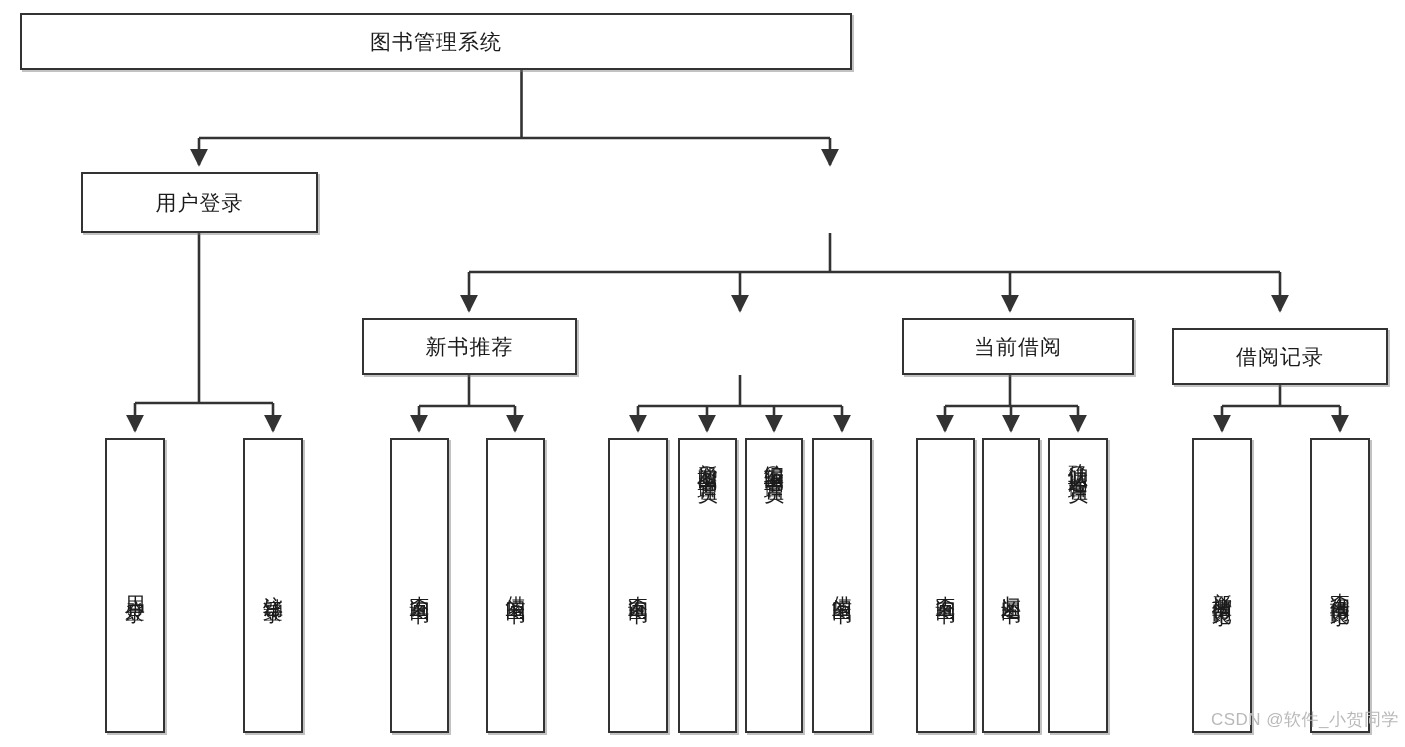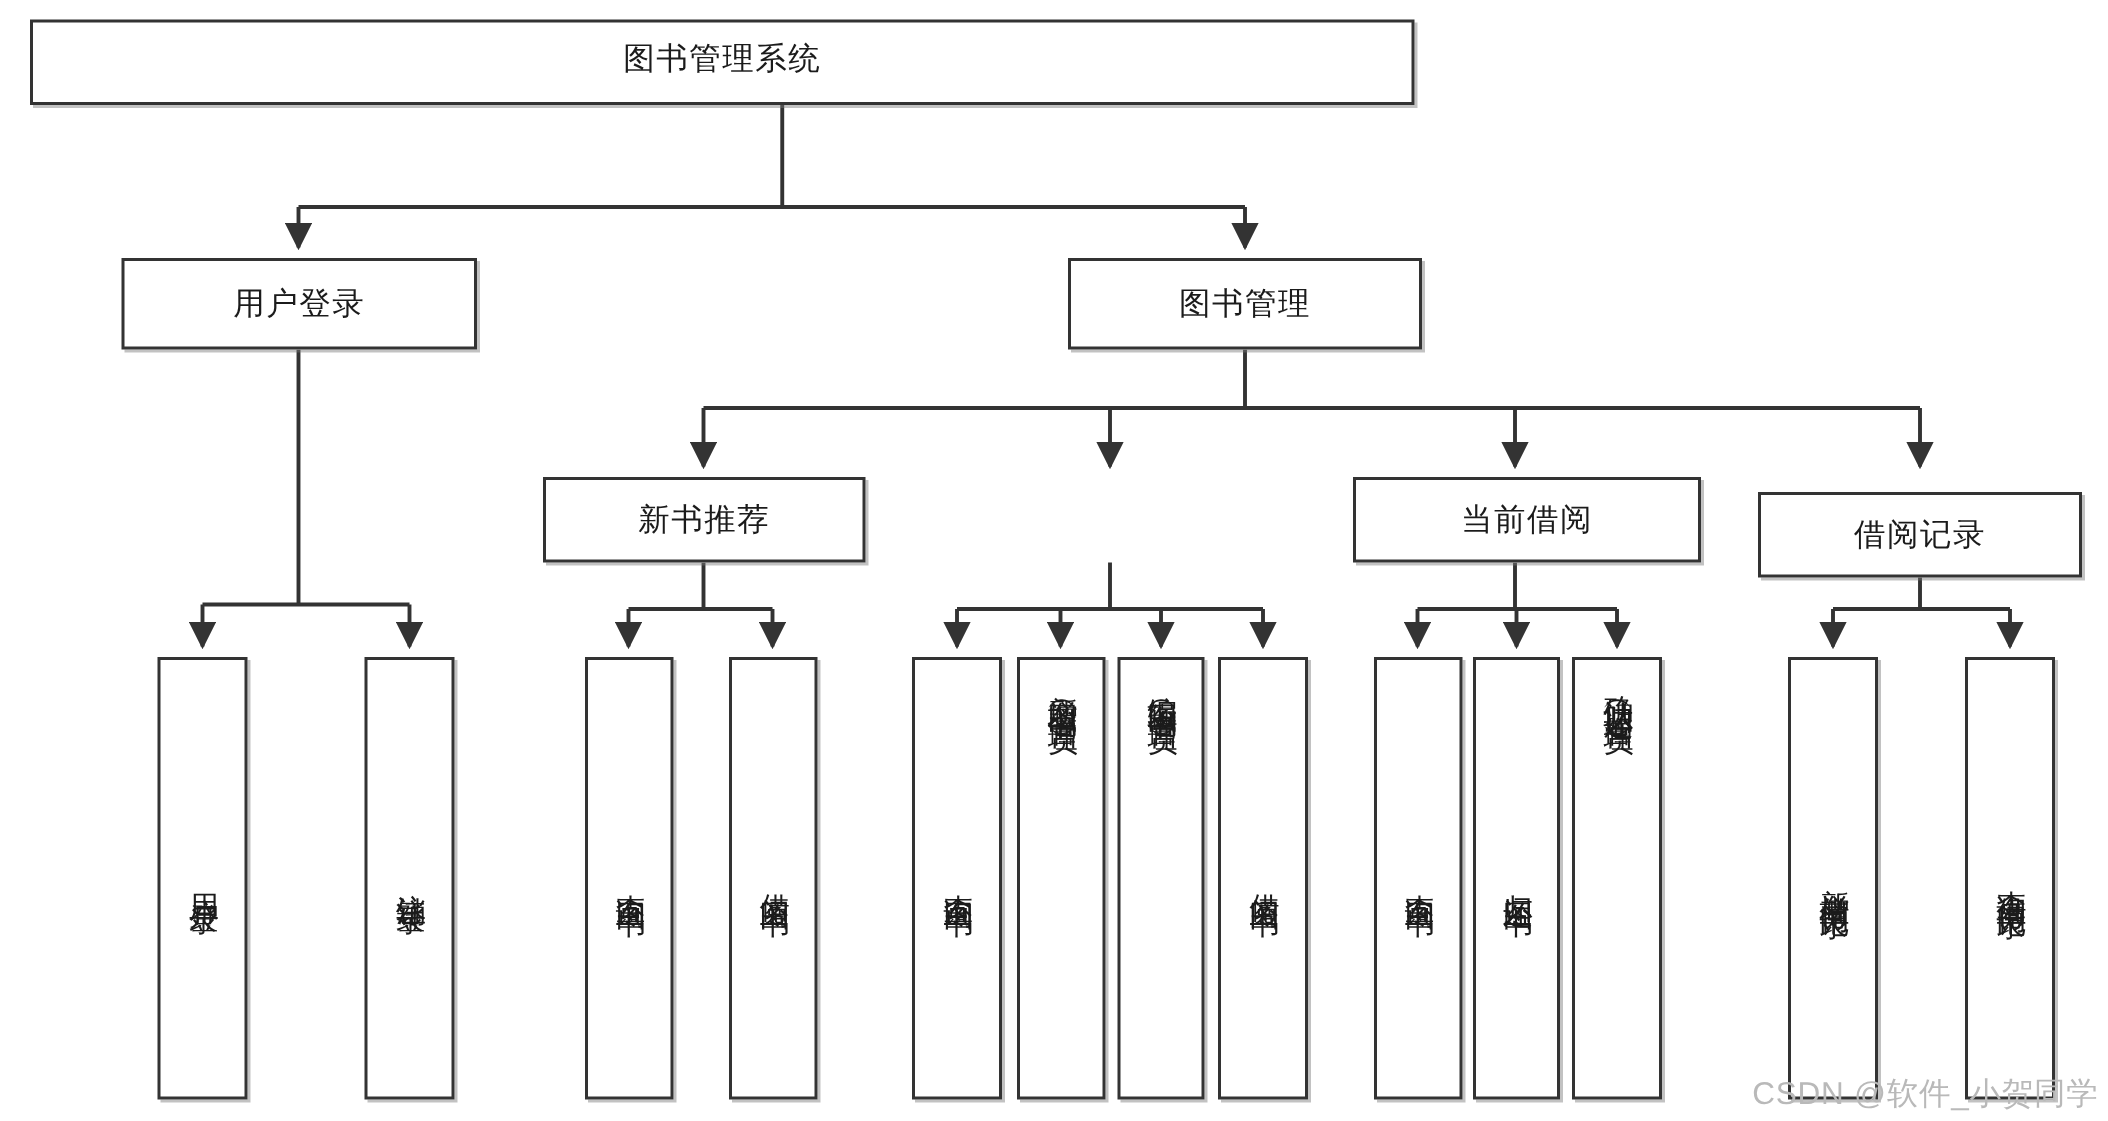--- a/index.html
+++ b/index.html
@@ -58,22 +58,22 @@
     text-orientation: upright;
     font-size: 20px;
     color: #1b1b1b;
     letter-spacing: 3px;
     line-height: 1.05;
     white-space: nowrap;
   }
   #watermark {
     position: absolute;
     right: 6px;
-    bottom: 4px;
-    font-size: 21px;
+    bottom: 16px;
+    font-size: 17px;
     color: #b9b9b9;
     letter-spacing: 0.5px;
     white-space: nowrap;
     pointer-events: none;
   }
 </style>
 </head>
 <body>
 
 <div id="diagram-root">
@@ -121,29 +121,26 @@
       <path d="M 1011 406 L 1011 431" marker-end="url(#arrow)"></path>
       <path d="M 1078 406 L 1078 431" marker-end="url(#arrow)"></path>
 
       <path d="M 1280 375 L 1280 406"></path>
       <path d="M 1222 406 L 1340 406"></path>
       <path d="M 1222 406 L 1222 431" marker-end="url(#arrow)"></path>
       <path d="M 1340 406 L 1340 431" marker-end="url(#arrow)"></path>
     </g>
   </svg>
 
-  <div class="node-box horiz" id="node-root" style="left: 20px; top: 13px; width: 923px; height: 57px; font-family: Liberation Mono, monospace;">
+  <div class="node-box horiz" id="node-root" style="left: 20px; top: 13px; width: 832px; height: 57px;">
     <span class="node-label-h">图书管理系统</span>
   </div>
 
   <div class="node-box horiz" id="node-l2-0" style="left: 81px; top: 172px; width: 237px; height: 61px;">
     <span class="node-label-h">用户登录</span>
-  </div>
-  <div class="node-box horiz" id="node-l2-1" style="left: 712px; top: 172px; width: 236px; height: 61px;">
-    <span class="node-label-h">图书管理</span>
   </div>
 
   <div class="node-box horiz" id="node-l3-0" style="left: 362px; top: 318px; width: 215px; height: 57px;">
     <span class="node-label-h">新书推荐</span>
   </div>
   <div class="node-box horiz" id="node-l3-2" style="left: 902px; top: 318px; width: 232px; height: 57px;">
     <span class="node-label-h">当前借阅</span>
   </div>
   <div class="node-box horiz" id="node-l3-3" style="left: 1172px; top: 328px; width: 216px; height: 57px;">
     <span class="node-label-h">借阅记录</span>

